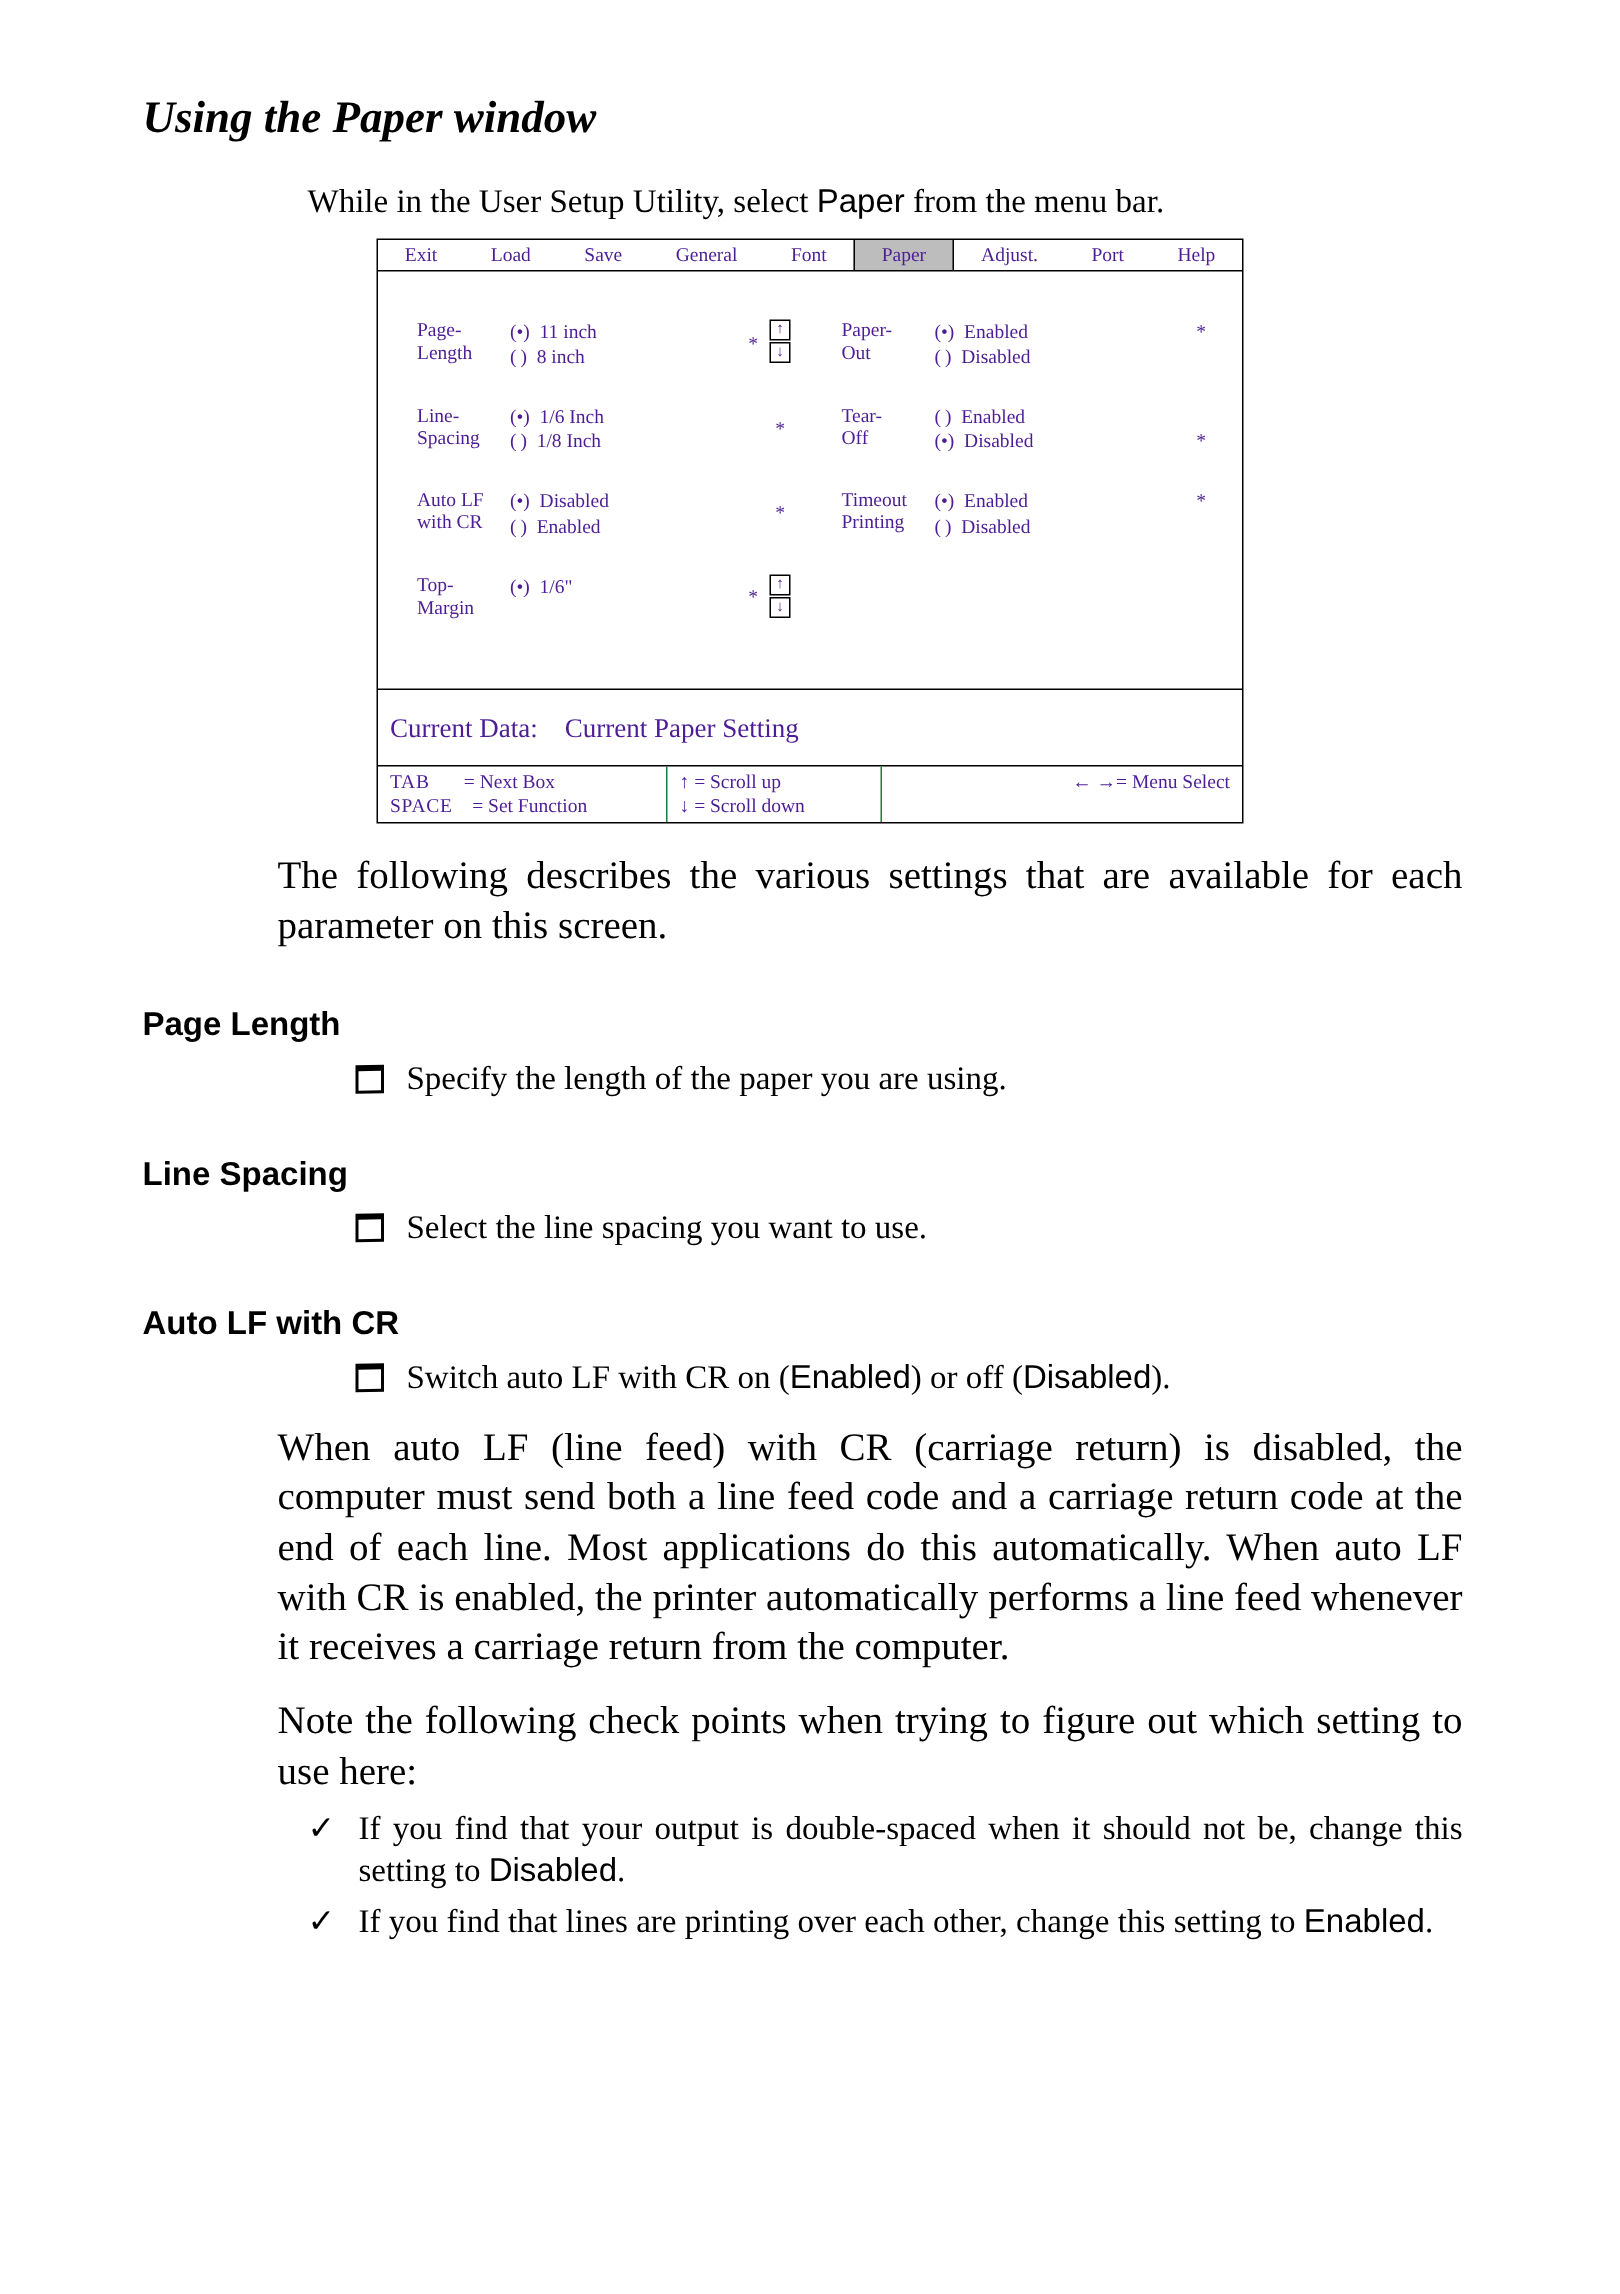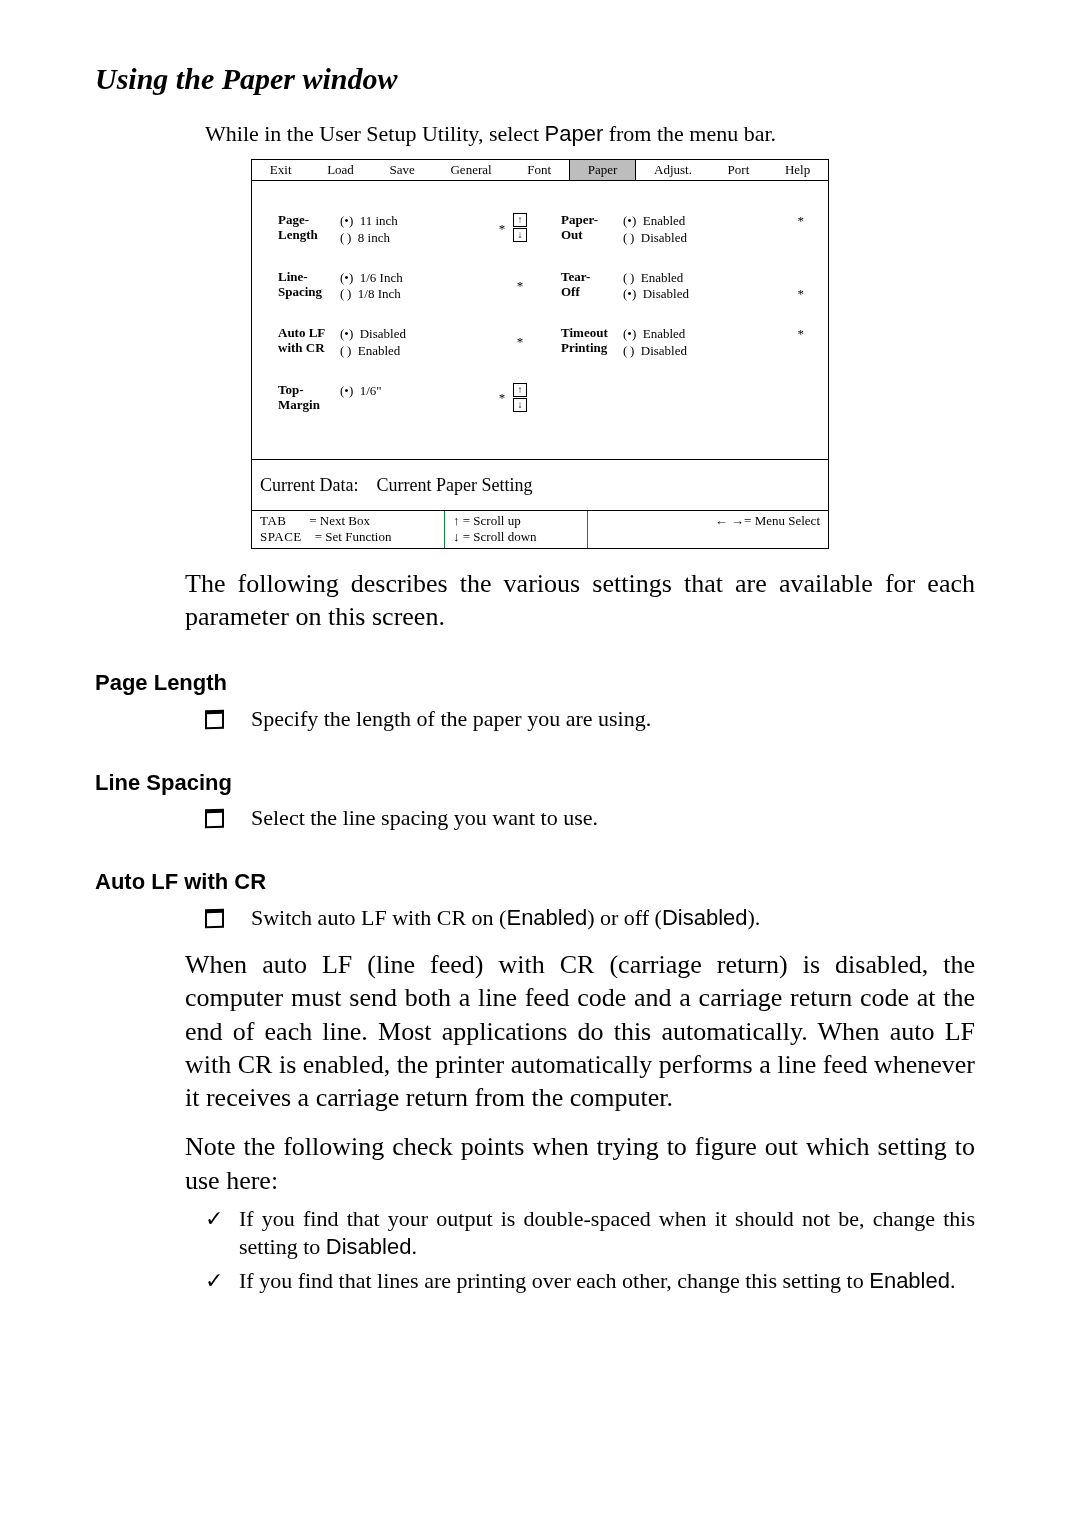--- a/index.html
+++ b/index.html
@@ -37,21 +37,21 @@
   }
   .sans { font-family: Arial, Helvetica, sans-serif; }
 
   
   .app {
     width: 576px;
     margin: 0 auto 18px auto;
     border: 1px solid #000;
     font-family: "Times New Roman", Times, serif;
     font-size: 13px;
-    color: #000000;
+    color: #4c1d95;
   }
   .menubar {
     display: flex;
     border-bottom: 1px solid #000;
   }
   .menubar .mi {
     padding: 2px 0;
     text-align: center;
     flex: 1 1 auto;
   }
@@ -63,21 +63,20 @@
   }
   .panel {
     padding: 32px 18px 22px 26px;
   }
   .cols { display:flex; gap: 34px; }
   .colL, .colR { flex:1; }
   .grp { display:flex; align-items:flex-start; margin-bottom: 24px; }
   .grp-lab {
     width: 62px;
     line-height: 1.15;
-    font-weight: bold;
   }
   .opts { flex:1; }
   .opt { white-space: nowrap; }
   .opt .pa { font-family: "Times New Roman", serif; }
   .star {
     width: 14px;
     margin-left: auto;
     align-self: center;
     text-align: center;
   }
@@ -127,24 +126,25 @@
     margin-top: 36px;
     margin-bottom: 8px;
   }
   ul.box {
     list-style:none;
     padding:0;
     margin: 0 10px 0 110px;
   }
   ul.box li {
     position:relative;
-    padding-left: 46px;
+    padding-left: 34px;
     font-size:22px;
     line-height:1.28;
     text-align: justify;
+    margin-left: 32px;
   }
   ul.box li::before{
     content:"";
     position:absolute;
     left:0; top:5px;
     width:15px; height:13px;
     border:2px solid #000;
     border-top-width:4px;
     border-left-width:2px;
     transform: skewY(-1deg);

